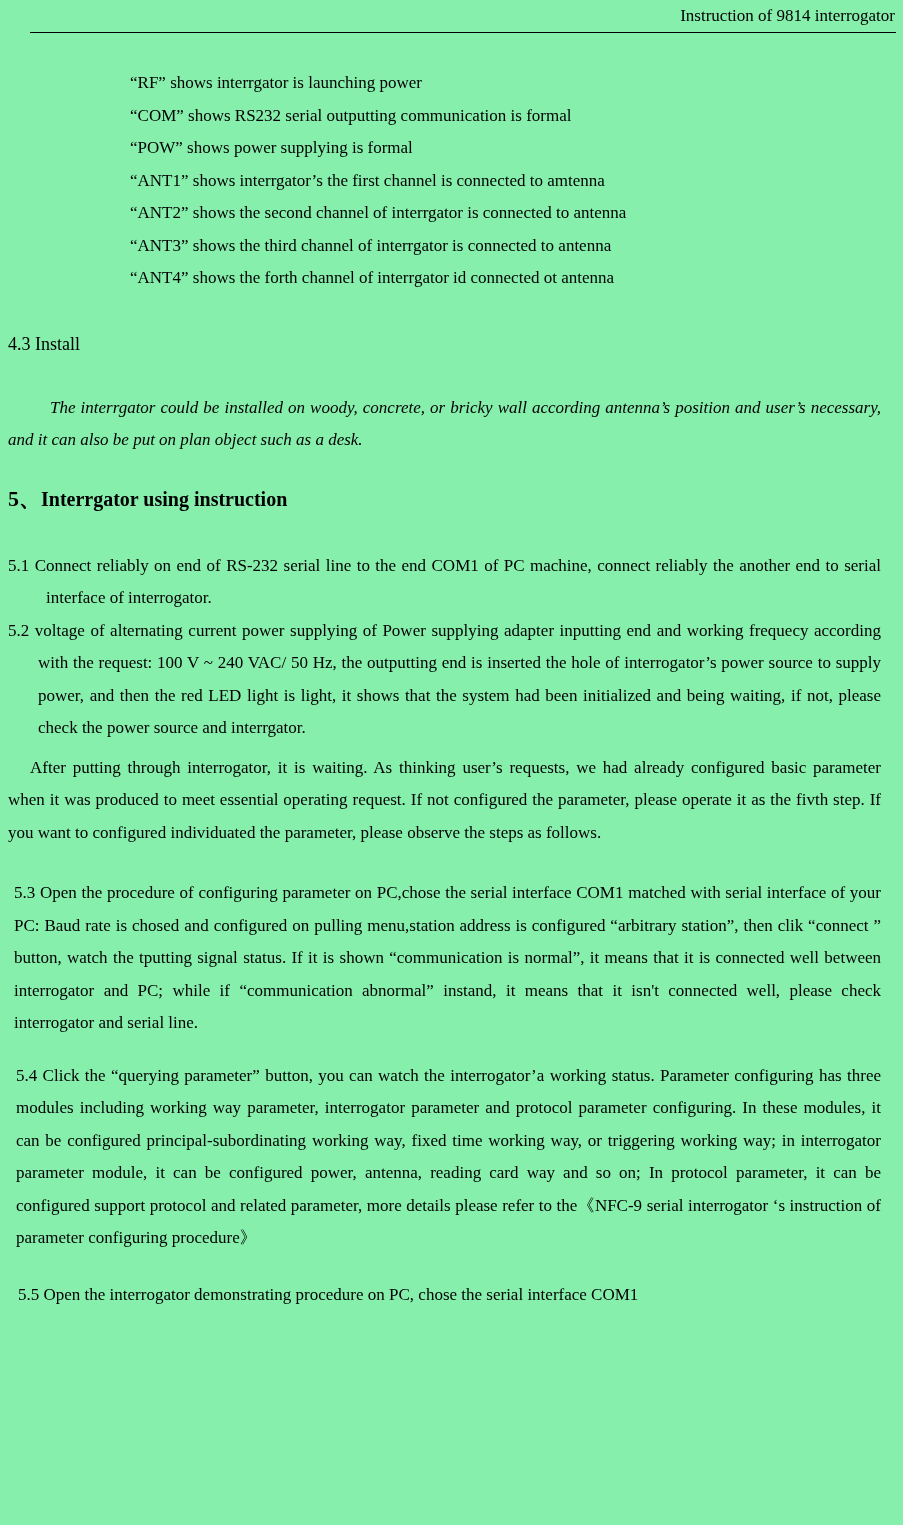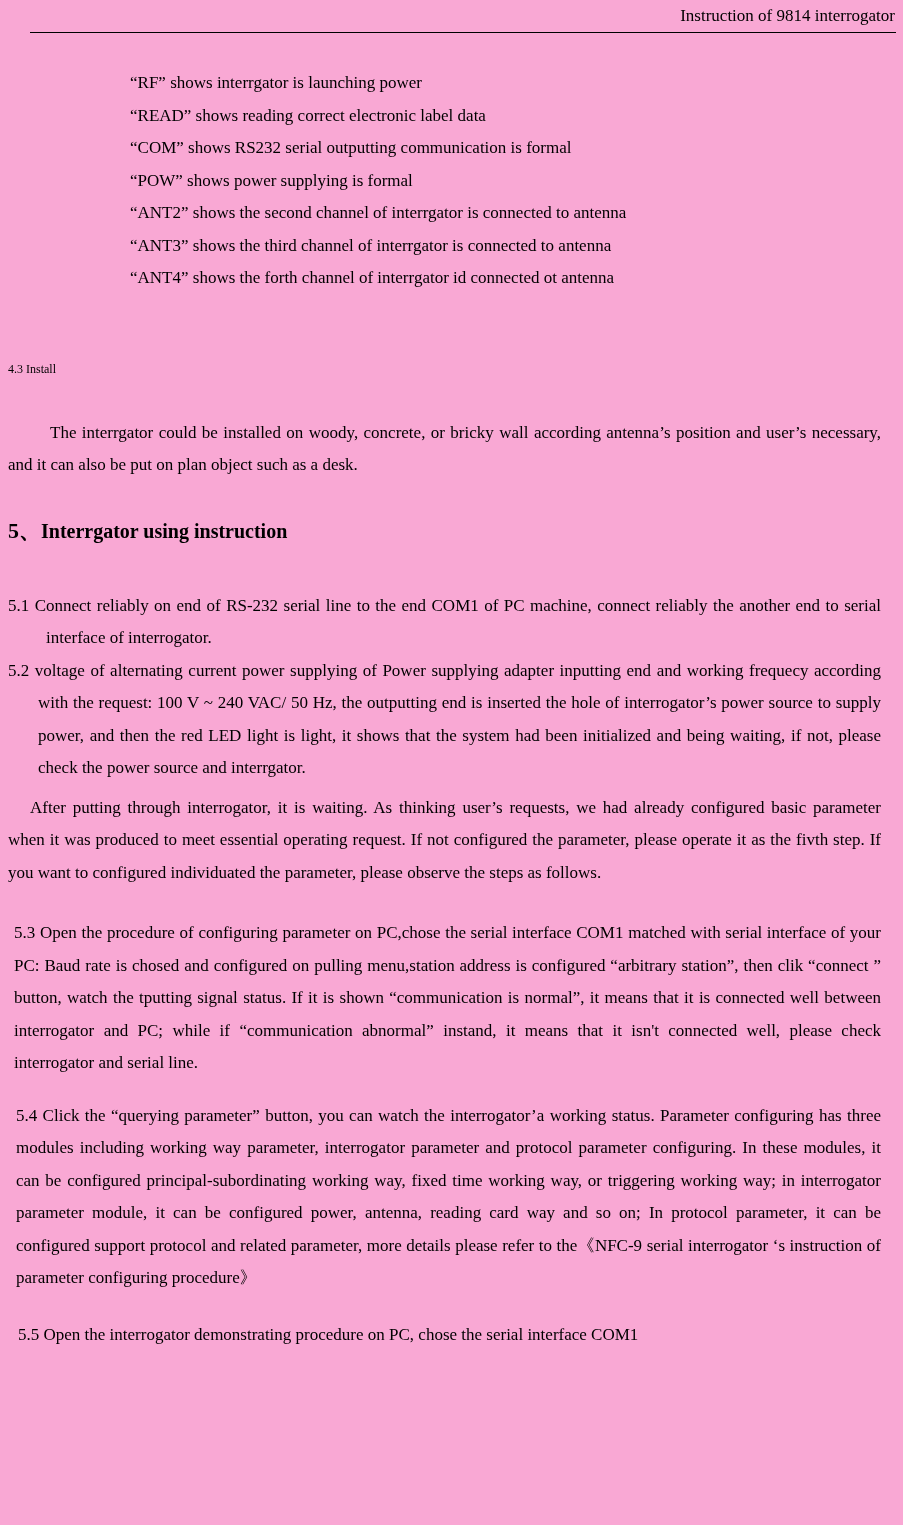--- a/index.html
+++ b/index.html
@@ -1,21 +1,21 @@
 <!DOCTYPE html>
 <html><head>
 <meta charset="utf-8">
 <style>
   * { box-sizing: border-box; }
   html, body { margin: 0; padding: 0; background: #ffffff; }
   .page {
     position: relative;
     width: 903px;
     min-height: 1525px;
-    background: #f9a8d4;
+    background: #86efac;
     color: #000000;
     font-family: "Liberation Serif", "DejaVu Serif", serif;
     font-size: 17px;
     overflow: hidden;
   }
   .header {
     text-align: right;
     padding: 4px 8px 4px 0;
     font-size: 17px;
     line-height: 24px;
@@ -27,33 +27,34 @@
   }
   .content {
     padding: 0 22px 0 8px;
   }
   .indicator-list {
     margin: 34px 0 0 122px;
     line-height: 32.5px;
   }
   .ind { white-space: nowrap; }
   .h-install {
-    margin-top: 58px;
-    font-size: 12px;
+    margin-top: 33px;
+    font-size: 18px;
     line-height: 32px;
   }
   p { margin: 0; line-height: 32.5px; }
   .install-body {
     margin-top: 32px;
     text-indent: 42px;
     text-align: justify;
+    font-style: italic;
   }
   .h-using {
     margin-top: 32px;
-    line-height: 34px;
+    line-height: 19px;
     font-weight: bold;
   }
   .h-num  { font-size: 22px; font-weight: bold; }
   .h-text { font-size: 20px; font-weight: bold; }
   .p51 {
     margin-top: 40px;
     padding-left: 38px;
     text-indent: -38px;
     text-align: justify;
   }
@@ -89,23 +90,23 @@
 
   <div class="header">
     <span>Instruction of 9814 interrogator</span>
   </div>
   <div class="header-rule"></div>
 
   <div class="content">
 
     <div class="indicator-list">
       <div class="ind">“RF” shows interrgator is launching power</div>
-      <div class="ind">“READ” shows reading correct electronic label data</div>
       <div class="ind">“COM” shows RS232 serial outputting communication is formal</div>
       <div class="ind">“POW” shows power supplying is formal</div>
+      <div class="ind">“ANT1” shows interrgator’s the first channel is connected to amtenna</div>
       <div class="ind">“ANT2” shows the second channel of interrgator is connected to antenna</div>
       <div class="ind">“ANT3” shows the third channel of interrgator is connected to antenna</div>
       <div class="ind">“ANT4” shows the forth channel of interrgator id connected ot antenna</div>
     </div>
 
     <div class="h-install">4.3 Install</div>
 
     <p class="install-body">The interrgator could be installed on woody, concrete, or bricky wall according antenna’s position and user’s necessary, and it can also be put on plan object such as a desk.</p>
 
     <div class="h-using">

